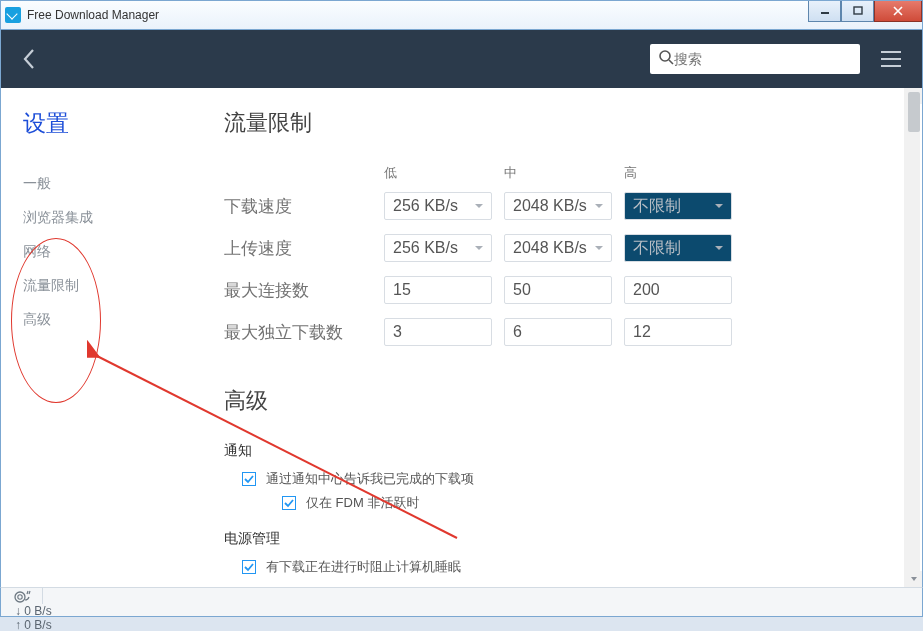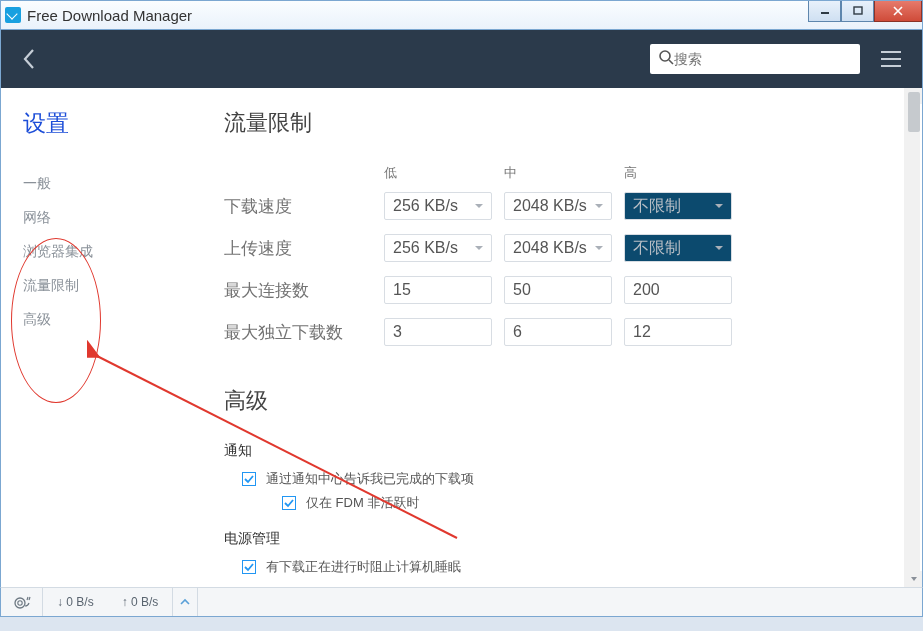--- a/index.html
+++ b/index.html
@@ -2,21 +2,21 @@
 <html><head>
 <meta charset="utf-8">
 <style>
   * { box-sizing: border-box; margin: 0; padding: 0; font-family: "Microsoft YaHei", Arial, sans-serif; }
   body { width: 923px; height: 631px; background: #dce5f0; overflow: hidden; position: relative; }
 
   
   .titlebar { height: 30px; background: linear-gradient(#fafdff,#eaf2fb); border: 1px solid #7ba7d1; display:flex; align-items:center; padding:0 4px; position:relative; }
   .titlebar .app-icon { width:16px; height:16px; background:#18a0e0; border-radius:2px; position:relative; margin-right:6px; }
   .titlebar .app-icon::after{content:"";position:absolute;top:3px;left:3px;width:7px;height:7px;border:1.5px solid #fff;border-top:none;border-right:none;transform:rotate(-45deg);}
-  .titlebar .title { font-size:15px; color:#333; }
+  .titlebar .title { font-size:12px; color:#333; }
   .winbtns { position:absolute; right:0; top:0; display:flex; }
   .winbtn { width:33px; height:21px; border:1px solid #5e86ad; border-top:none; background:linear-gradient(#e8f1fb,#cfe0f2); display:flex; align-items:center; justify-content:center; font-size:12px; color:#2f3b45; }
   .winbtn.close { width:48px; background:linear-gradient(#e67a6b,#cf4b39); color:#fff; border-color:#8a3328; border-top-right-radius:0; }
   .winbtn svg { display:block; }
 
   
   .appheader { height:58px; background:#2b3a4b; display:flex; align-items:center; padding:0 16px; gap:16px; border-left:1px solid #7ba7d1; border-right:1px solid #7ba7d1;}
   .back { width:24px; height:24px; color:#c6ced7; display:flex;align-items:center;justify-content:center;cursor:pointer;}
   .spacer{flex:1;}
   .searchbox { width:210px; height:30px; background:#fff; border-radius:2px; display:flex; align-items:center; padding:0 8px; }
@@ -48,21 +48,21 @@
   .scrollthumb{position:absolute;right:2px;width:12px;background:#c6cace;border-radius:2px;}
   .scrollthumb.t1{top:4px;height:40px;}
   .scrollbtn{position:absolute;right:0;width:16px;height:16px;background:#f1f1f1;display:flex;align-items:center;justify-content:center;}
   .scrollbtn svg{display:block;}
 
   
   .anno-ellipse{position:absolute;left:10px;top:150px;width:90px;height:165px;border:1px solid #e0382e;border-radius:50%;pointer-events:none;}
   .anno-arrow{position:absolute;left:86px;top:200px;pointer-events:none;}
 
   
-  .statusbar { height:30px; background:#f4f6f8; border:1px solid #7ba7d1; border-top:1px solid #d3dbe3; display:flex; align-items:center; font-size:12px; color:#5a6570; }
+  .statusbar { height:30px; background:#f4f6f8; border:1px solid #7ba7d1; border-top:1px solid #d3dbe3; display:flex; font-size:12px; color:#5a6570;flex-direction:column; }
   .statusbar .snail{width:42px;height:100%;display:flex;align-items:center;justify-content:center;border-right:1px solid #d3dbe3;}
   .statusbar .speed{padding:0 14px;}
   .statusbar .chev{width:26px;height:100%;border-left:1px solid #d3dbe3;border-right:1px solid #d3dbe3;display:flex;align-items:center;justify-content:center;}
 </style>
 </head>
 <body>
 
 <div class="titlebar">
   <div class="app-icon"></div>
   <div class="title">Free Download Manager</div>
@@ -103,22 +103,22 @@
       <span></span>
       <span></span>
       <span></span>
     </div>
 </div>
 
 <div class="main">
   <div class="sidebar">
     <h1>设置</h1>
     <div class="item">一般</div>
+    <div class="item">浏览器集成</div>
     <div class="item">网络</div>
-    <div class="item">浏览器集成</div>
     <div class="item">流量限制</div>
     <div class="item">高级</div>
   </div>
 
   <div class="content">
     <h2>流量限制</h2>
     <div class="colheads">
       <div>低</div>
       <div>中</div>
       <div>高</div>

